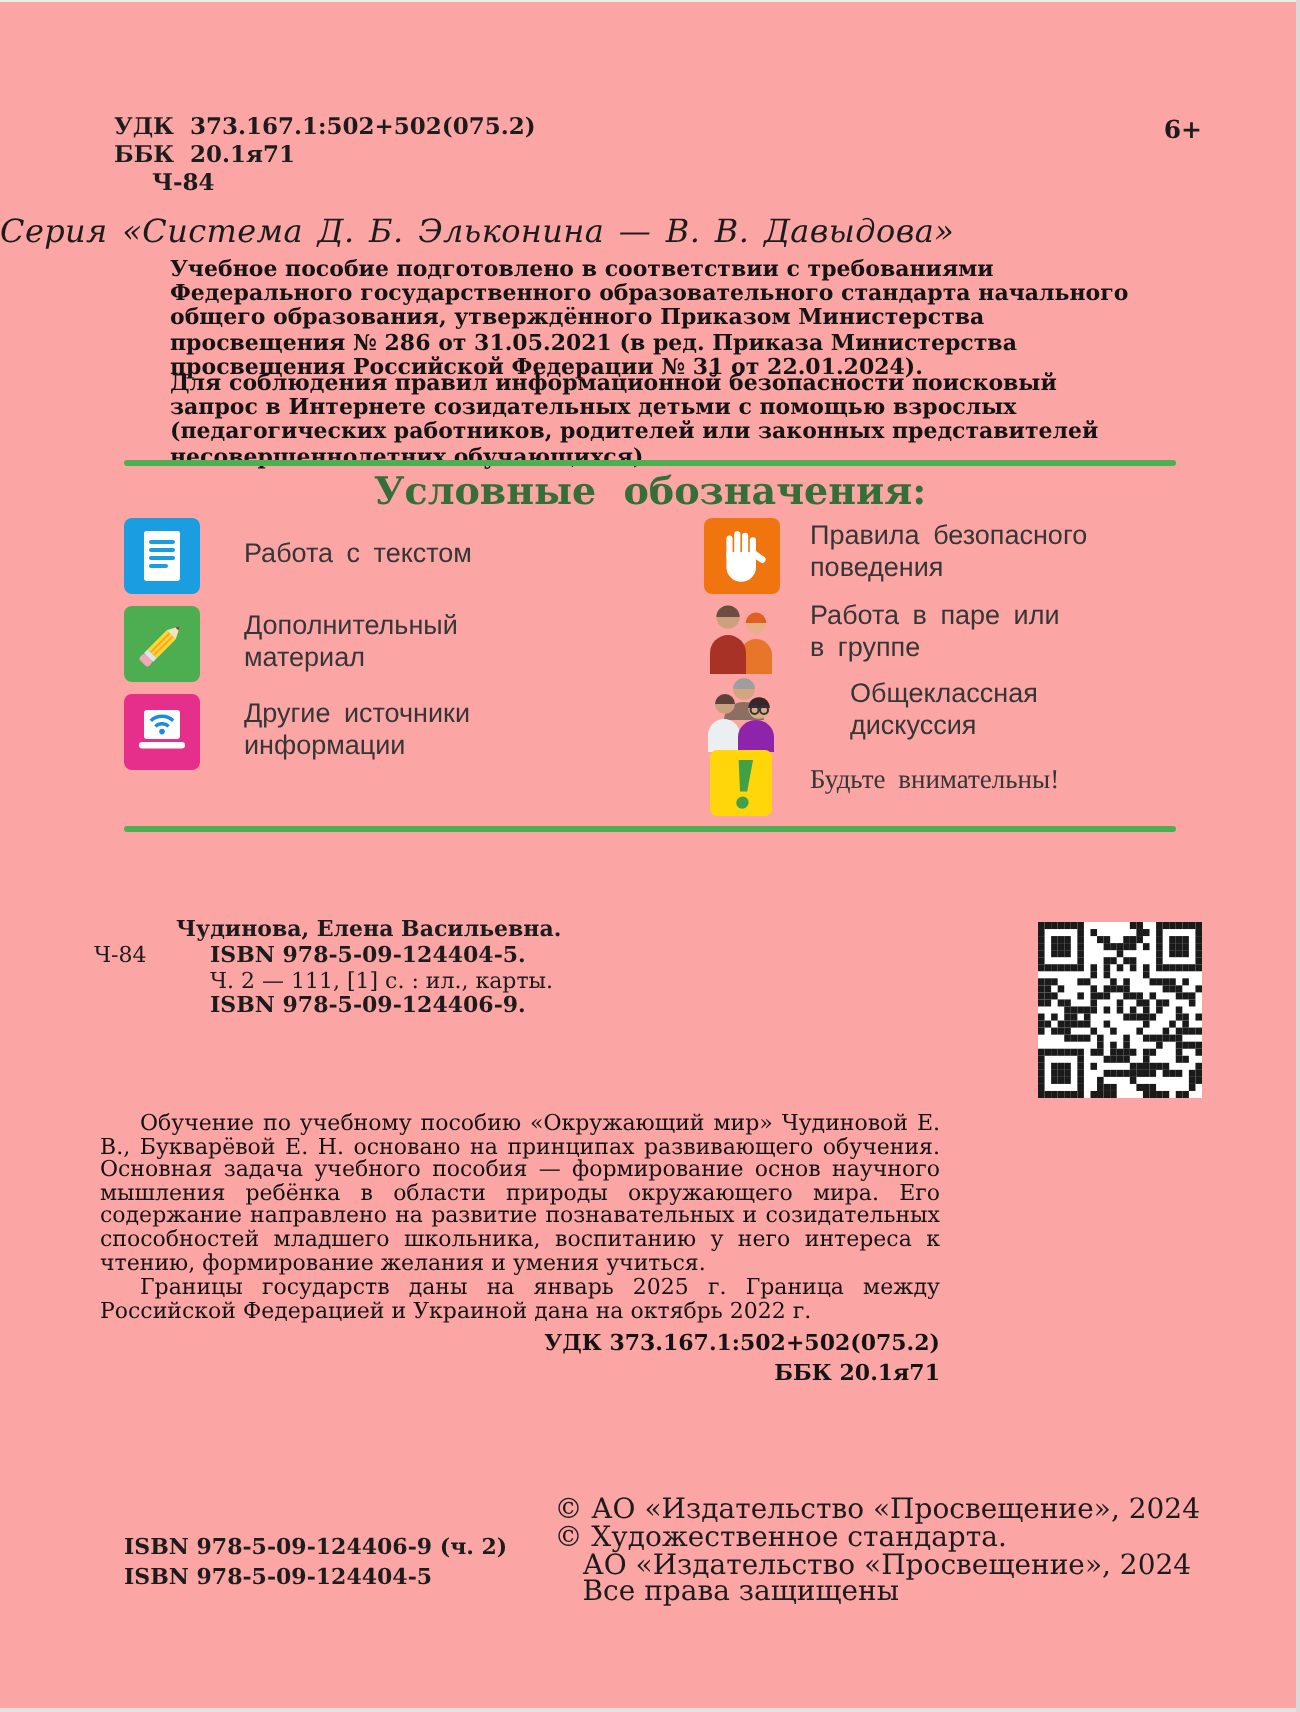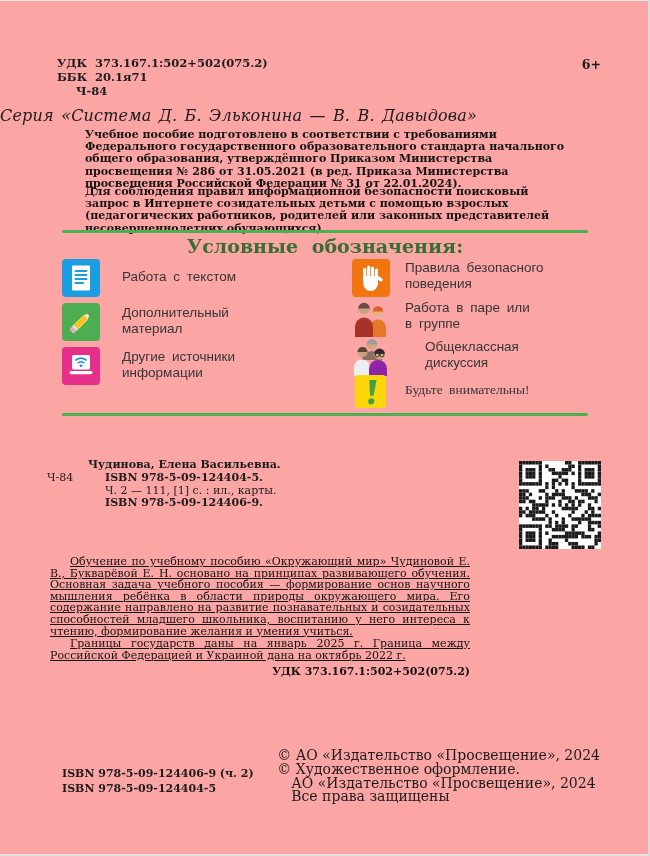--- a/index.html
+++ b/index.html
@@ -41,21 +41,21 @@
   #bib .author{font-weight:bold;margin-left:41px;}
   #bib .hang{position:relative;margin-top:1px;}
   #bib .hang .code{position:absolute;left:0;top:0;}
   #bib .desc{margin-left:41px;width:400px;text-align:justify;}
   #bib .ind{margin-left:58px;margin-top:1px;}
   #bib .bold{font-weight:bold;}
   #qr{position:absolute;left:472px;top:2px;width:82px;height:88px;background:#fff;}
   #qr svg{width:82px;height:88px;display:block;}
   
   #annot{position:absolute;left:50px;top:556px;width:420px;font-size:11px;line-height:11.6px;color:#141414;}
-  #annot p{margin:0;text-align:justify;text-indent:20px;text-decoration:underline;}
+  #annot p{margin:0;text-align:justify;text-indent:20px;}
   #annot p + p{margin-top:1px;}
   #annot .class-right{margin-top:4px;text-align:right;font-weight:bold;line-height:14.5px;}
   
   #footer-isbn{position:absolute;left:62px;top:750px;font-weight:bold;font-size:11px;line-height:15px;margin-top:16px;}
   #footer-copy{position:absolute;right:50px;top:749px;font-size:14px;line-height:13.8px;}
   #footer-copy .cont{padding-left:14px;}
 </style>
 </head>
 <body>
 
@@ -523,27 +523,28 @@
           <rect x="88.00" y="96.00" width="4.00" height="4.00" fill="#1a1a1a"></rect>
         </svg>
       </div>
   </div>
 
   <div id="annot">
     <p>Обучение по учебному пособию «Окружающий мир» Чудиновой Е. В., Букварёвой Е. Н. основано на принципах развивающего обучения. Основная задача учебного пособия — формирование основ научного мышления ребёнка в области природы окружающего мира. Его содержание направлено на развитие познавательных и созидательных способностей младшего школьника, воспитанию у него интереса к чтению, формирование желания и умения учиться.</p>
     <p>Границы государств даны на январь 2025 г. Граница между Российской Федерацией и Украиной дана на октябрь 2022 г.</p>
     <div class="class-right">
       <div>УДК 373.167.1:502+502(075.2)</div>
+      <div>ББК 20.1я71</div>
     </div>
   </div>
 
   <div id="footer-isbn">
     <div>ISBN 978-5-09-124406-9 (ч. 2)</div>
     <div>ISBN 978-5-09-124404-5</div>
   </div>
   <div id="footer-copy">
     <div>© АО «Издательство «Просвещение», 2024</div>
-    <div>© Художественное оформление.</div>
+    <div>© Художественное стандарта.</div>
     <div class="cont">АО «Издательство «Просвещение», 2024</div>
     <div class="cont">Все права защищены</div>
   </div>
 
 </div>
 
 </body></html>

